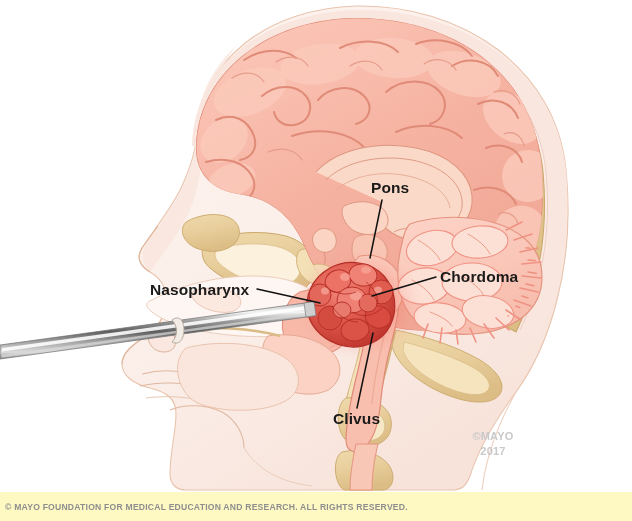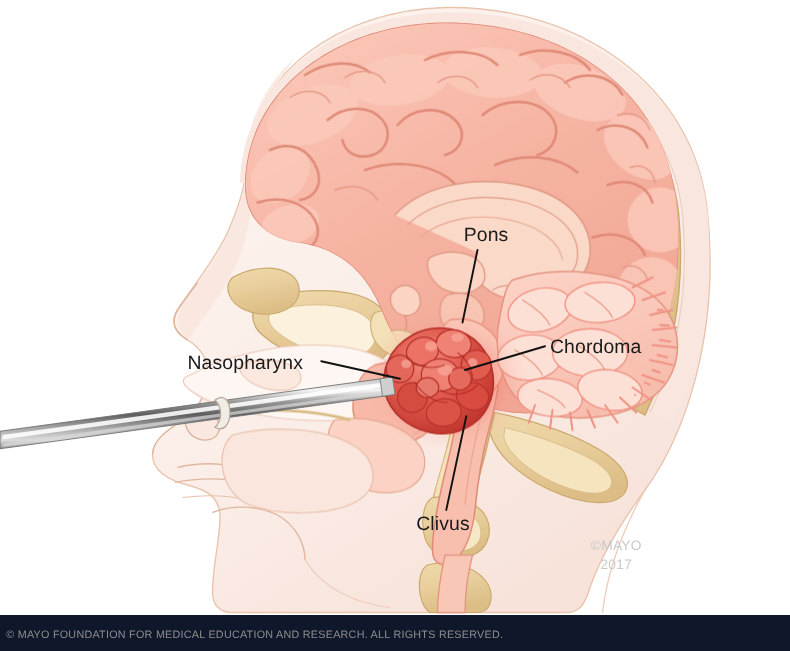--- a/index.html
+++ b/index.html
@@ -10,20 +10,21 @@
   }
   body {
     font-family: "Liberation Sans", sans-serif;
   }
   #figure-root {
     position: relative;
     width: 632px;
     height: 521px;
     background: #ffffff;
     overflow: hidden;
+    font-weight: bold;
   }
   #illustration-canvas {
     position: absolute;
     left: 0;
     top: 0;
     width: 632px;
     height: 492px;
   }
   .label-text {
     font-family: "Liberation Sans", sans-serif;
@@ -42,21 +43,21 @@
     font-size: 11px;
     fill: #c9c9c9;
     letter-spacing: 0.2px;
   }
   #copyright-bar {
     position: absolute;
     left: 0;
     top: 492px;
     width: 632px;
     height: 29px;
-    background: #0f172a;
+    background: #fef9c3;
     border-top: 0px solid transparent;
     display: flex;
     align-items: center;
     text-align: right;
   }
   #copyright-bar .copy-text {
     font-family: "Liberation Sans", sans-serif;
     font-size: 8.6px;
     color: #8e8e8e;
     letter-spacing: 0.22px;

